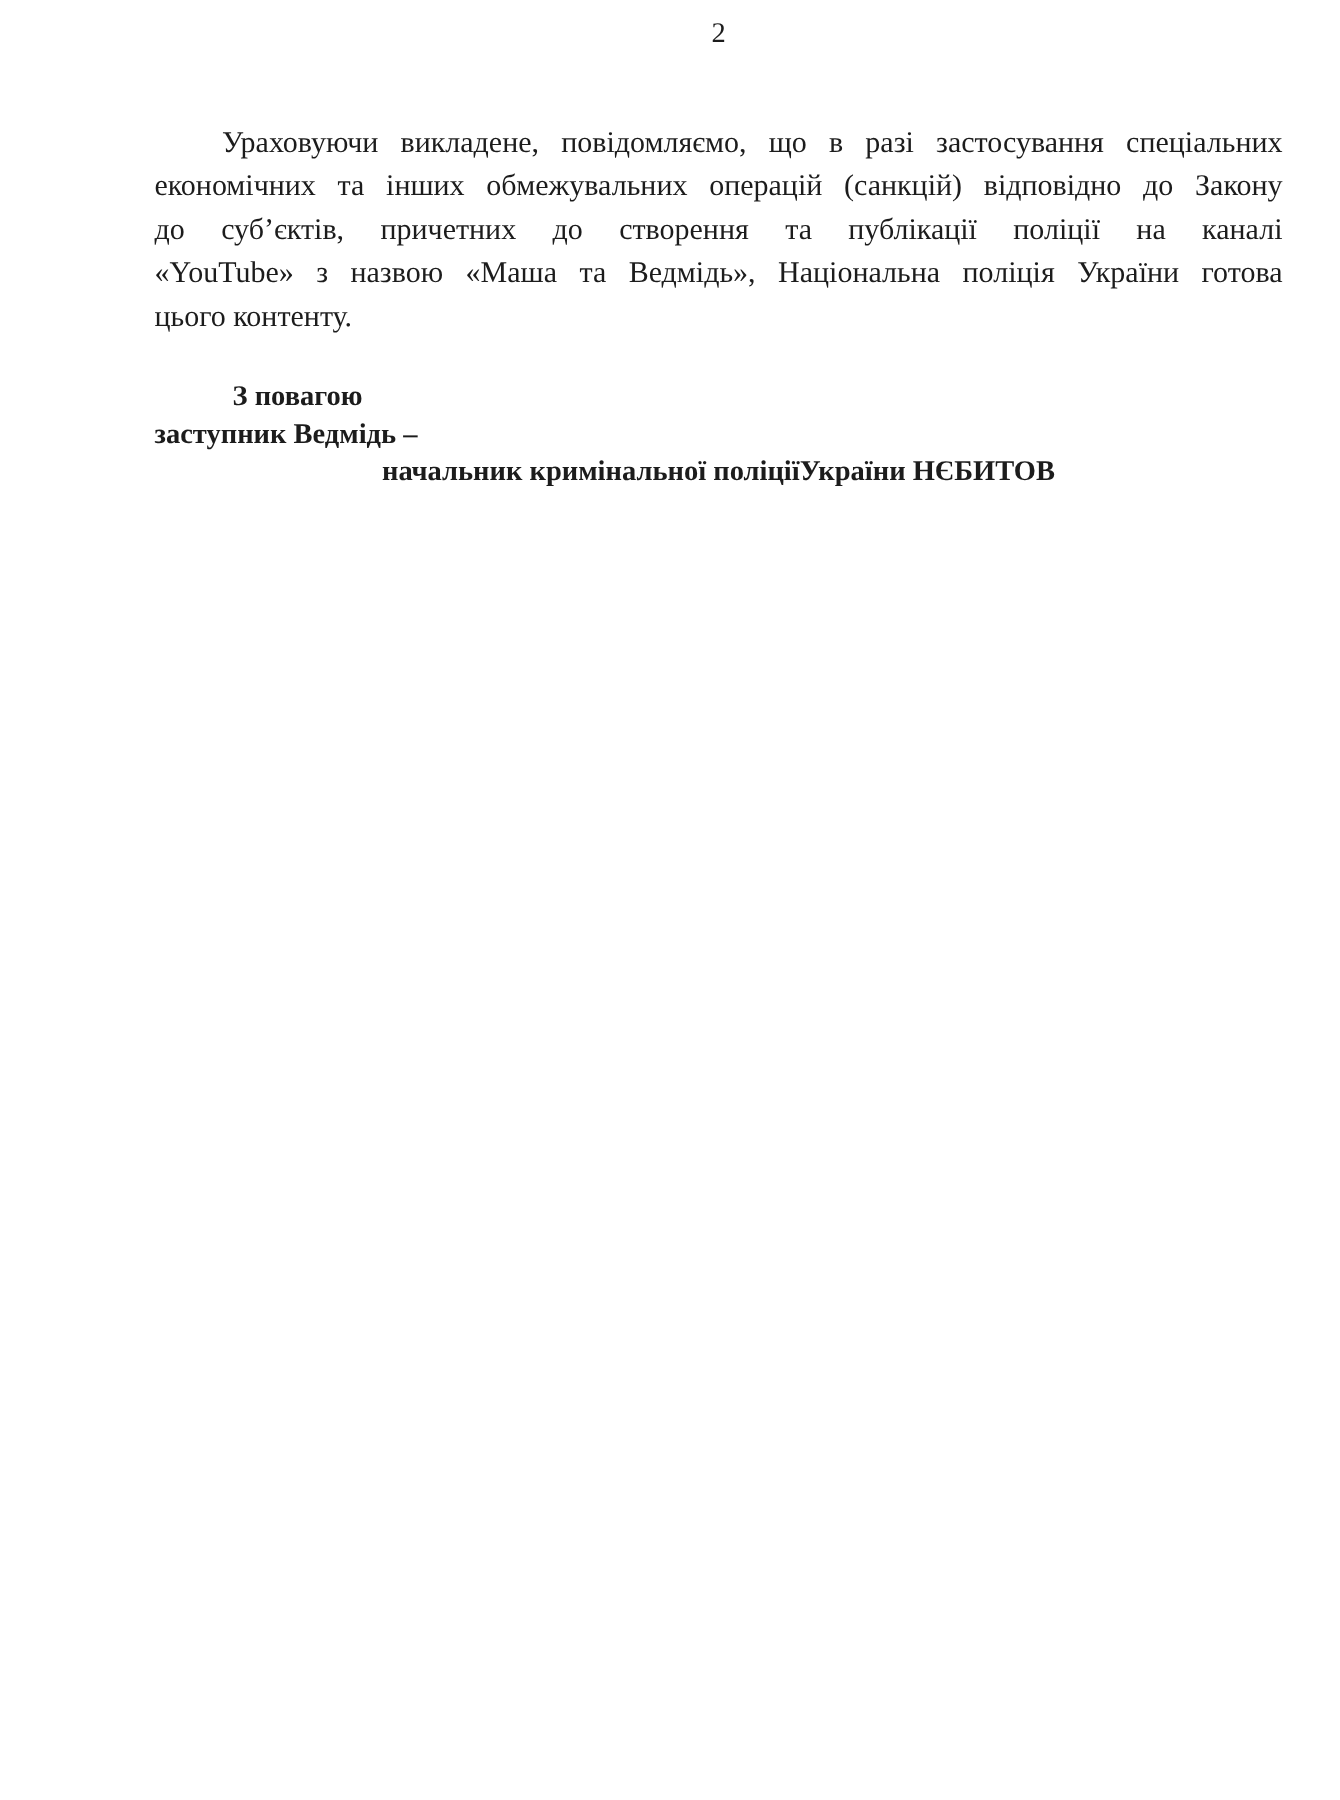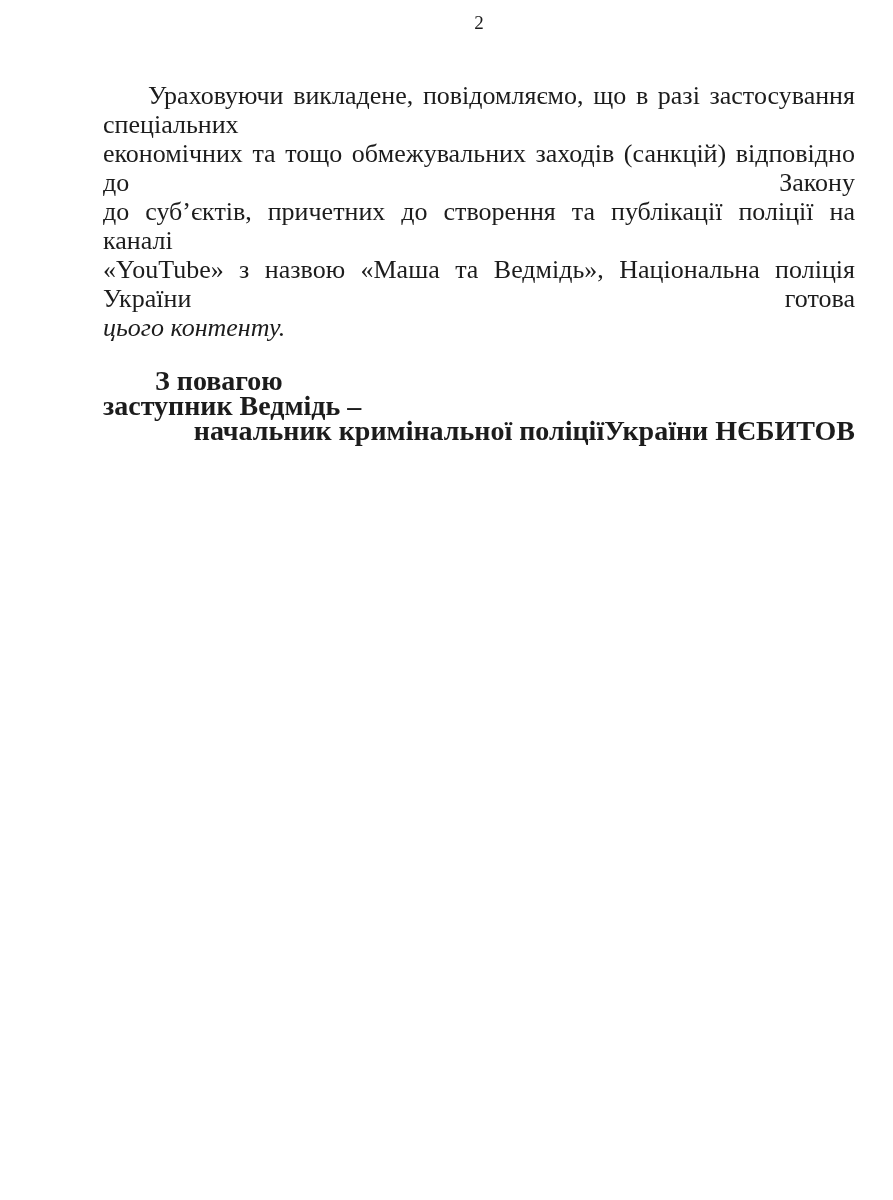--- a/index.html
+++ b/index.html
@@ -23,62 +23,61 @@
     width: 752px;
   }
   .page-number {
     text-align: center;
     font-size: 19px;
     line-height: 22px;
     margin-bottom: 0;
   }
   .paragraph {
     margin-top: 47px;
-    font-size: 26px;
+    font-size: 20px;
     line-height: 29px;
   }
   .text-line {
     text-align: justify;
     text-align-last: justify;
     white-space: normal;
   }
   .text-line.first-line {
     text-indent: 45px;
   }
   .text-line.last-line {
     text-align: left;
     text-align-last: left;
-    font-style: italic;
   }
   .signature {
     margin-top: 26px;
-    font-size: 28px;
+    font-size: 19px;
     line-height: 25px;
     font-weight: bold;
   }
   .sig-salutation {
     padding-left: 52px;
   }
   .sig-row {
     display: flex;
-    justify-content: flex-end;
+    justify-content: center;
     align-items: baseline;
   }
 </style>
 </head>
 <body>
 
 <div class="page">
   <div class="content">
 
     <div class="page-number">2</div>
 
     <div class="paragraph">
         <div class="text-line first-line">Ураховуючи викладене, повідомляємо, що в разі застосування спеціальних</div>
-        <div class="text-line">економічних та тощо обмежувальних заходів (санкцій) відповідно до Закону</div>
+        <div class="text-line">економічних та інших обмежувальних операцій (санкцій) відповідно до Закону</div>
         <div class="text-line">до суб’єктів, причетних до створення та публікації поліції на каналі</div>
         <div class="text-line">«YouTube» з назвою «Маша та Ведмідь», Національна поліція України готова</div>
         <div class="text-line last-line">цього контенту.</div>
       </div>
 
     <div class="signature">
       <div class="sig-salutation">З повагою</div>
       <div>заступник Ведмідь –</div>
       <div class="sig-row">
         <span>начальник кримінальної поліції</span>

